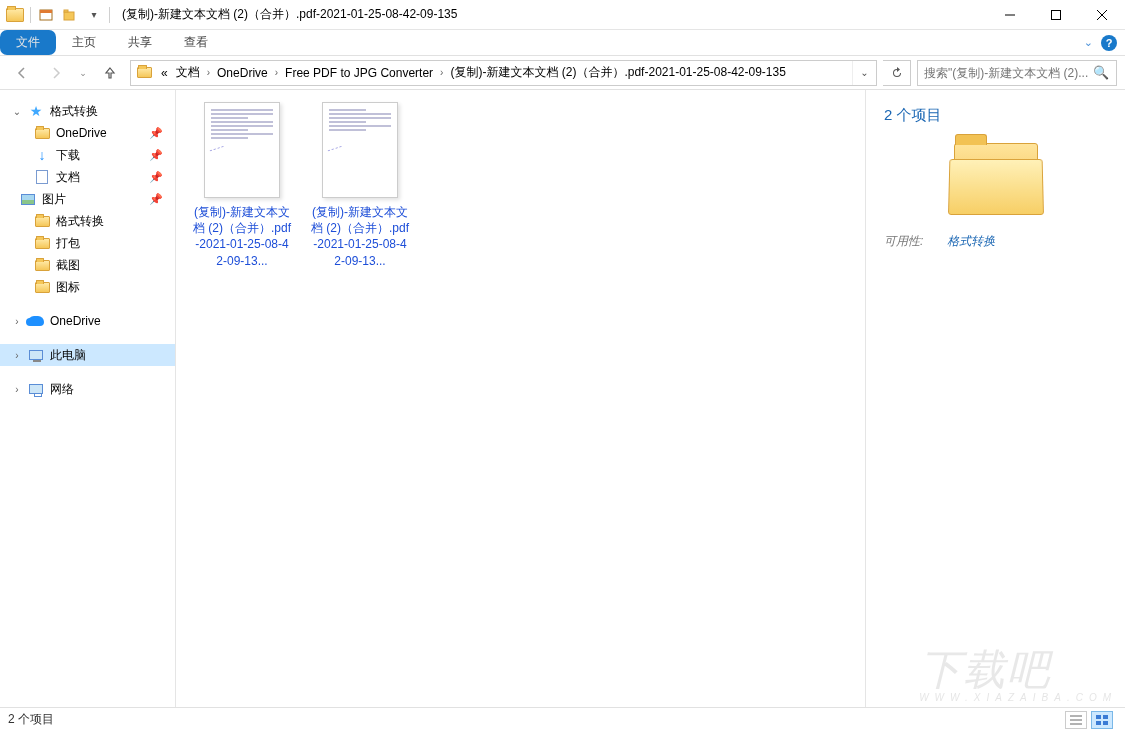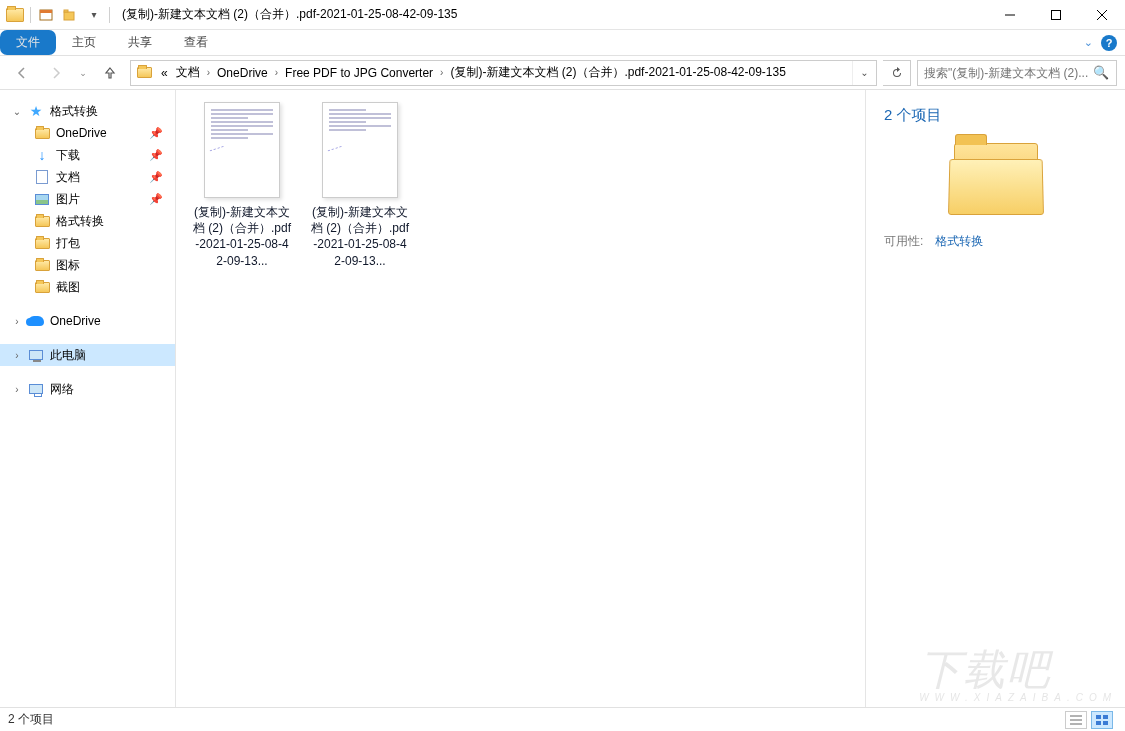--- a/index.html
+++ b/index.html
@@ -61,29 +61,29 @@
 .icon-network::after{content:"";position:absolute;left:4px;bottom:-4px;width:6px;height:3px;border:1px solid #5a8dd6;border-top:none;}
 .icon-download { color:#1e90ff; font-size:14px; font-weight:bold; }
 
 .content { flex:1; display:flex; }
 .fileview { flex:1; padding: 12px 0 0 16px; display:flex; align-content:flex-start; flex-wrap:wrap; gap: 18px; }
 .file-item { width: 100px; text-align:center; cursor:default; }
 .thumb { width: 76px; height: 96px; margin: 0 auto 6px; border:1px solid #ccc; background:#fff; box-shadow: 2px 2px 4px rgba(0,0,0,.12); padding:6px; display:flex; flex-direction:column; gap:2px; position:relative; }
 .thumb .line { height:2px; background:#c0c0d8; }
 .thumb .line.short { width:60%; }
 .thumb .wm { position:absolute; left:4px; top:40px; font-size:9px; color:#9a9ae0; transform:rotate(-18deg); letter-spacing:1px; }
-.file-label { font-size:12px; color:#0f172a; line-height:1.35; word-break:break-all; }
+.file-label { font-size:12px; color:#1d4ed8; line-height:1.35; word-break:break-all; }
 
 .details { width: 260px; border-left:1px solid #e5e5e5; padding: 16px 18px; }
 .details-title { font-size: 15px; color:#1a66b3; margin-bottom: 18px; }
 .big-folder { width: 96px; height: 72px; margin: 12px auto 18px; position:relative; }
 .bf-back { position:absolute; left:6px; top:0; width:84px; height:60px; background: linear-gradient(#ffe49b,#f2c254); border:1px solid #d9a23a; border-radius:3px; }
 .bf-back::before { content:""; position:absolute; top:-10px; left:0; width:30px; height:10px; background:#f2c254; border:1px solid #d9a23a; border-bottom:none; border-radius:3px 3px 0 0; }
 .bf-front { position:absolute; left:0; top:14px; width:96px; height:58px; background: linear-gradient(#fff1b8,#f7cf66); border:1px solid #d9a23a; border-radius:3px; transform: perspective(200px) rotateX(6deg); transform-origin: bottom; }
-.details-row { display:flex; gap:12px; font-size:12px; margin-top:8px; }
+.details-row { display:flex; gap:24px; font-size:12px; margin-top:8px;font-style:italic; }
 .details-row .k { color:#777; }
 .details-row .v { color:#1a66b3; }
 
 
 .statusbar { height:24px; border-top:1px solid #e1e1e1; display:flex; align-items:center; padding:0 8px; font-size:12px; color:#333; background:#fff; }
 .statusbar .right { margin-left:auto; display:flex; gap:4px; padding-right:4px;}
 .view-btn { width:22px; height:18px; border:1px solid #ccc; display:flex; align-items:center; justify-content:center; }
 .view-btn.active { background:#cce8ff; border-color:#7ab8e8; }
 
 
@@ -221,21 +221,21 @@
         <span>下载</span>
         <span class="pin">📌</span>
       </div>
       <div class="nav-item" style="padding-left:34px">
         <span class="nav-icon">
             <div class="icon-doc"></div>
           </span>
         <span>文档</span>
         <span class="pin">📌</span>
       </div>
-      <div class="nav-item" style="padding-left:34px">
+      <div class="nav-item" style="padding-left:20px">
         <span class="nav-icon">
             <div class="icon-img"></div>
           </span>
         <span>图片</span>
         <span class="pin">📌</span>
       </div>
       <div class="nav-item" style="padding-left:34px">
         <span class="nav-icon">
             <div class="icon-folder"></div>
           </span>
@@ -244,27 +244,27 @@
       <div class="nav-item" style="padding-left:34px">
         <span class="nav-icon">
             <div class="icon-folder"></div>
           </span>
         <span>打包</span>
       </div>
       <div class="nav-item" style="padding-left:34px">
         <span class="nav-icon">
             <div class="icon-folder"></div>
           </span>
+        <span>截图</span>
+      </div>
+      <div class="nav-item" style="padding-left:34px">
+        <span class="nav-icon">
+            <div class="icon-folder"></div>
+          </span>
         <span>图标</span>
-      </div>
-      <div class="nav-item" style="padding-left:34px">
-        <span class="nav-icon">
-            <div class="icon-folder"></div>
-          </span>
-        <span>截图</span>
       </div>
     </div>
     <div class="nav-group">
       <div class="nav-item header">
         <span class="expand">›</span>
         <span class="nav-icon">
             <div class="icon-onedrive"></div>
           </span>
         <span>OneDrive</span>
       </div>

